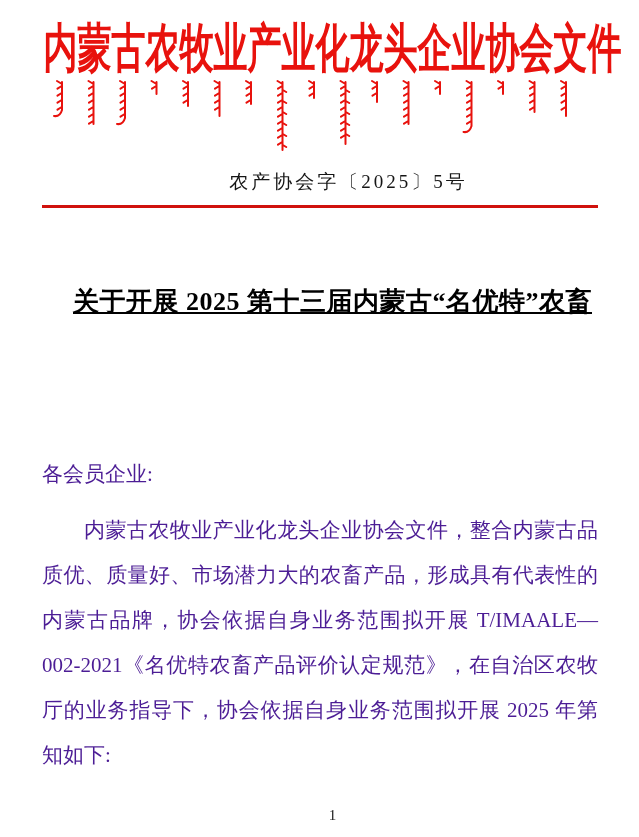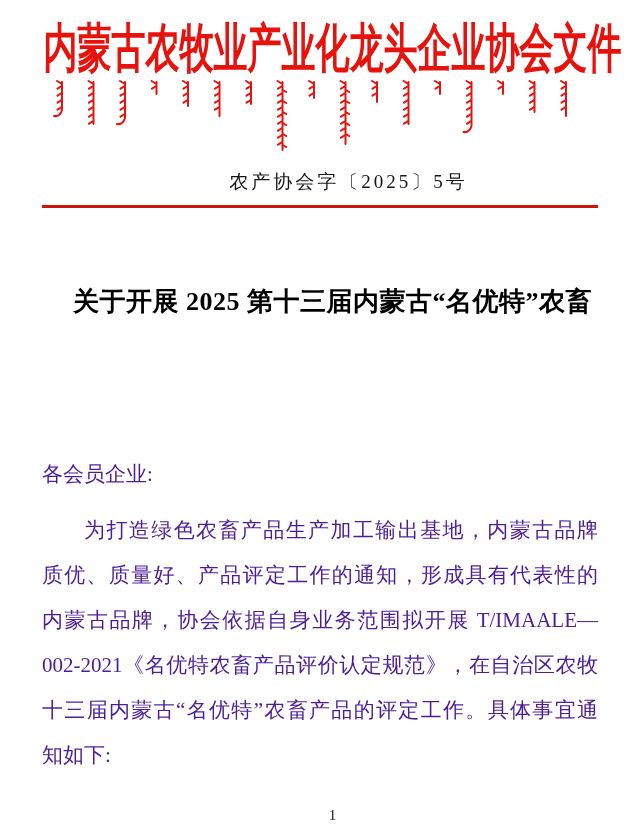--- a/index.html
+++ b/index.html
@@ -36,20 +36,21 @@
     position: absolute; top: 205px; left: 42px; width: 556px; height: 3px;
     background: var(--rule-red, #d0120d);
   }
   .notice-title {
     position: absolute; top: 274px; left: 25px; right: 25px;
     text-align: center;
     font-size: 26px; font-weight: bold;
     line-height: 56px;
     color: #000000;
     letter-spacing: 0.5px;
+    text-decoration: underline;
   }
   .body-block {
     position: absolute; top: 452px; left: 42px; width: 556px;
     font-size: 21px;
     color: #4c1d95;
   }
   .salutation {
     line-height: 45px;
     margin-bottom: 11px;
     text-align: left;
@@ -85,24 +86,24 @@
 
   <div class="red-line"></div>
 
   <div class="notice-title">
     <div>关于开展 2025 第十三届内蒙古“名优特”农畜</div>
   </div>
 
   <div class="body-block">
     <div class="salutation">各会员企业:</div>
     <div class="paragraph">
-        <div class="para-line indent">为打造绿色农畜产品生产加工输出基地，内蒙古品牌</div>
-        <div class="para-line">质优、质量好、产品评定工作的通知，形成具有代表性的</div>
+        <div class="para-line indent">内蒙古农牧业产业化龙头企业协会文件，整合内蒙古品</div>
+        <div class="para-line">质优、质量好、市场潜力大的农畜产品，形成具有代表性的</div>
         <div class="para-line">内蒙古品牌，协会依据自身业务范围拟开展 T/IMAALE—</div>
         <div class="para-line">002-2021《名优特农畜产品评价认定规范》，在自治区农牧</div>
-        <div class="para-line">十三届内蒙古“名优特”农畜产品的评定工作。具体事宜通</div>
+        <div class="para-line">厅的业务指导下，协会依据自身业务范围拟开展 2025 年第</div>
         <div class="para-line last">知如下:</div>
       </div>
   </div>
 
   <div class="page-number">1</div>
 
 </div>
 
 </body></html>

